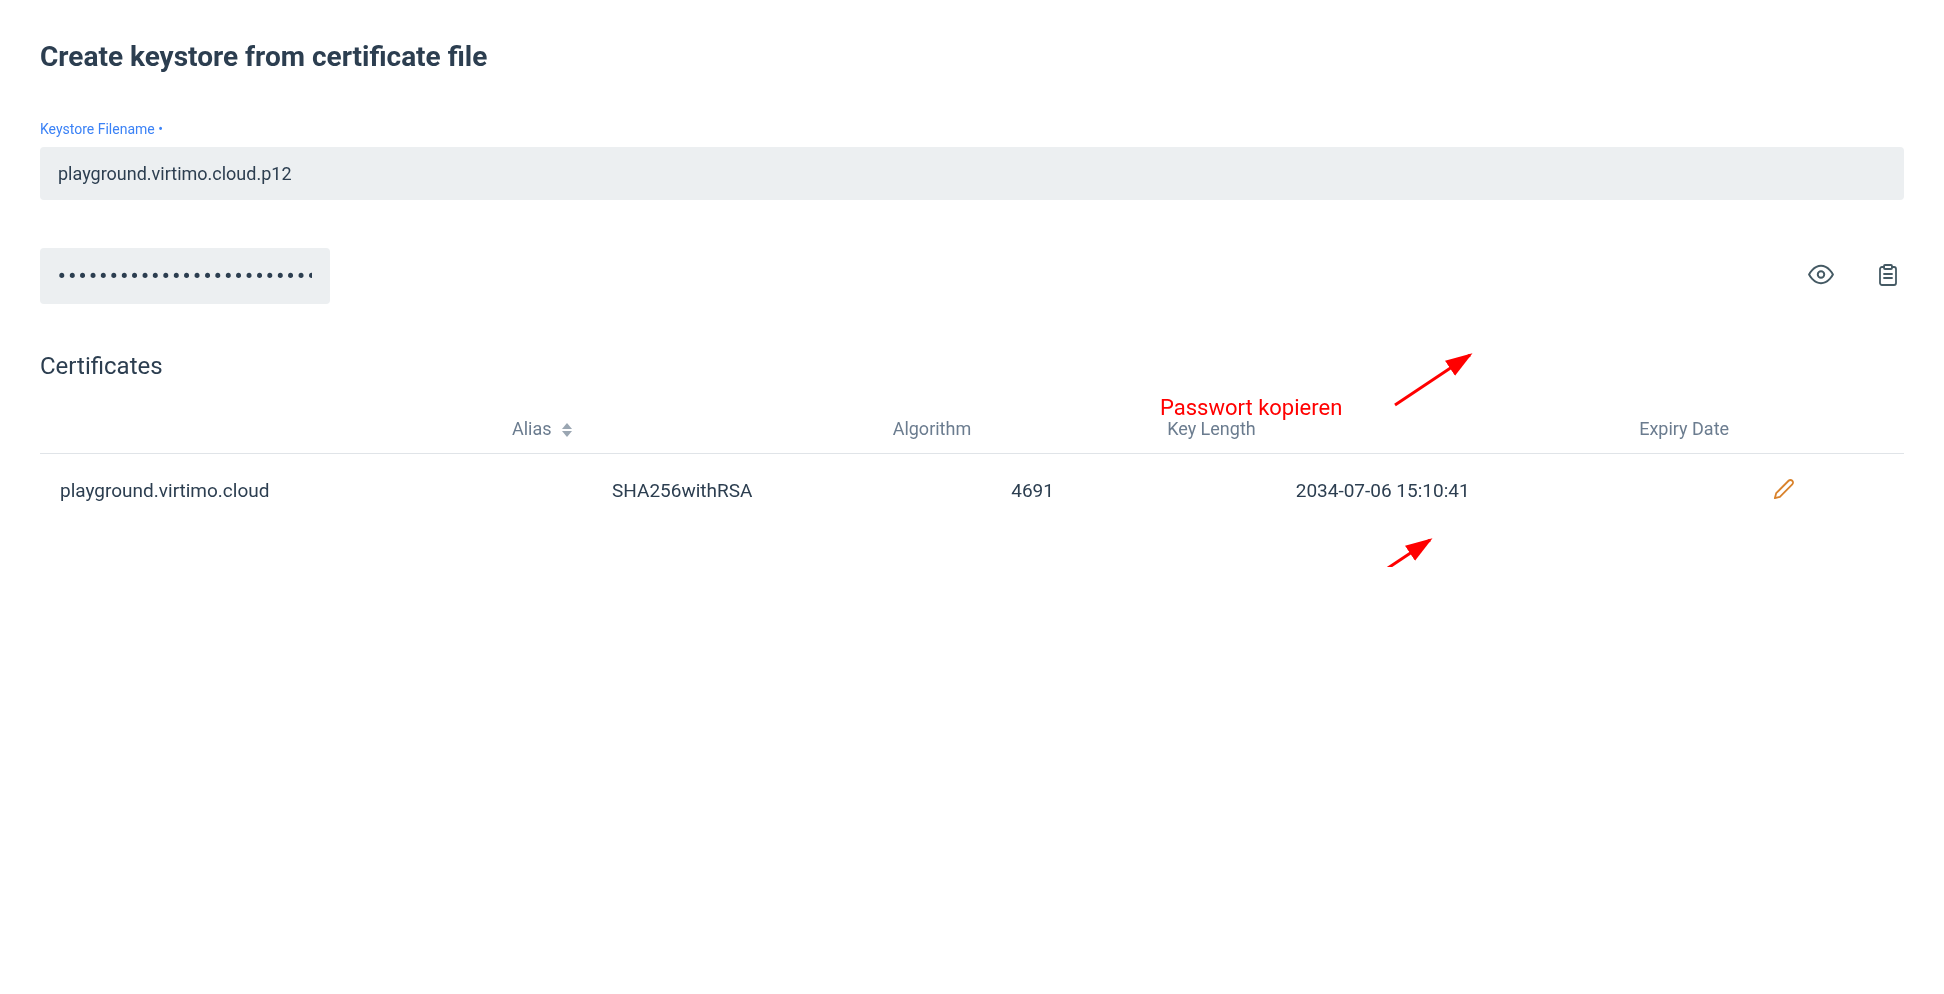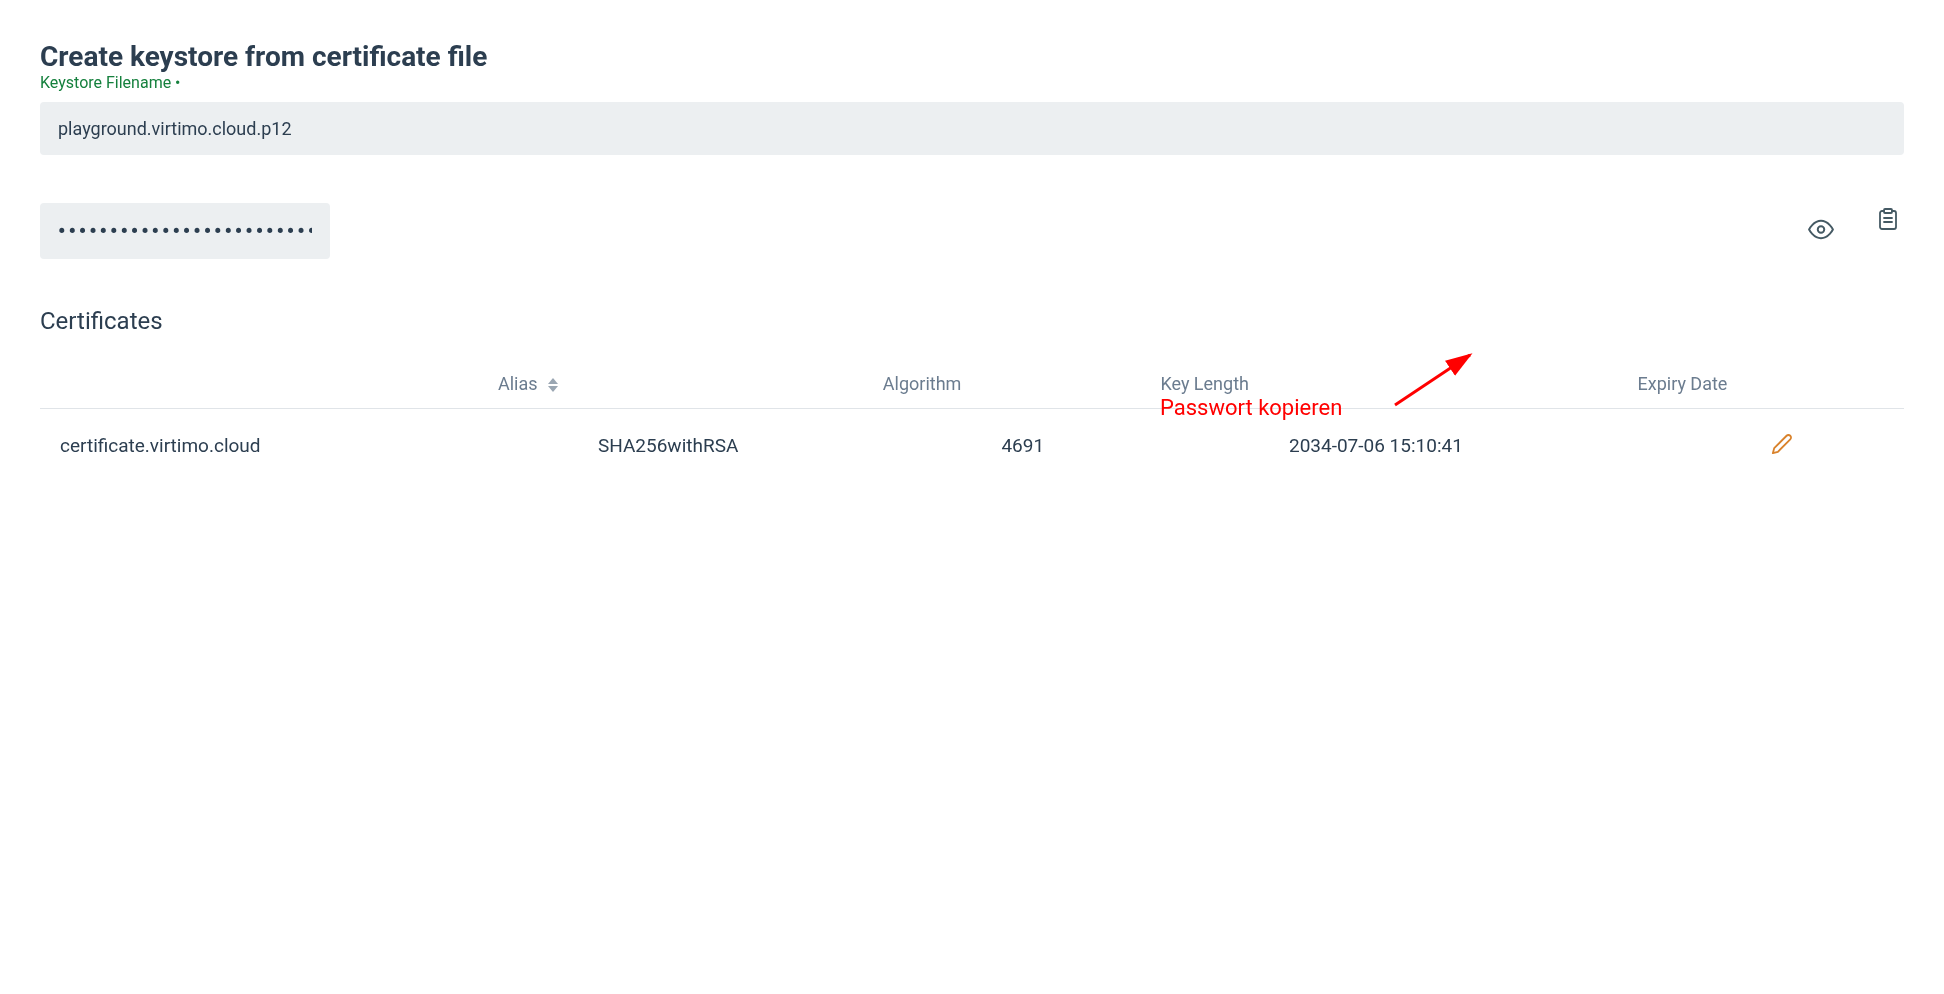--- a/index.html
+++ b/index.html
@@ -7,33 +7,34 @@
       font-family: -apple-system, BlinkMacSystemFont, "Segoe UI", Roboto, "Helvetica Neue", Arial, sans-serif;
       background: #ffffff;
       color: #2c3e50;
       padding: 40px;
       position: relative;
     }
     .page-title {
       font-size: 28px;
       font-weight: 700;
       color: #2c3e50;
+      margin-bottom: 48px;
     }
     .field-group {
       margin-bottom: 48px;
     }
     .field-label {
-      font-size: 16px;
-      color: #15803d;
+      font-size: 14px;
+      color: #3b82f6;
       margin-bottom: 10px;
       display: block;
     }
     .input-row {
       display: flex;
-      align-items: flex-start;
+      align-items: center;
       gap: 16px;
     }
     .text-input {
       flex: 1;
       background: #eceff1;
       border: none;
       border-radius: 4px;
       padding: 16px 18px;
       font-size: 18px;
       color: #2c3e50;
@@ -163,21 +164,21 @@
         </span>
       </th>
       <th>Algorithm</th>
       <th>Key Length</th>
       <th>Expiry Date</th>
       <th></th>
     </tr>
   </thead>
   <tbody>
     <tr>
-      <td>certificate.virtimo.cloud</td>
+      <td>playground.virtimo.cloud</td>
       <td>SHA256withRSA</td>
       <td>4691</td>
       <td>2034-07-06 15:10:41</td>
       <td class="edit-cell">
         <button class="icon-btn edit-btn">
           <span>
             <svg width="22" height="22" viewBox="0 0 24 24" fill="none" stroke="currentColor" stroke-width="2" stroke-linecap="round" stroke-linejoin="round">
               <path d="M17 3a2.828 2.828 0 1 1 4 4L7.5 20.5 2 22l1.5-5.5L17 3z"></path>
             </svg>
           </span>

